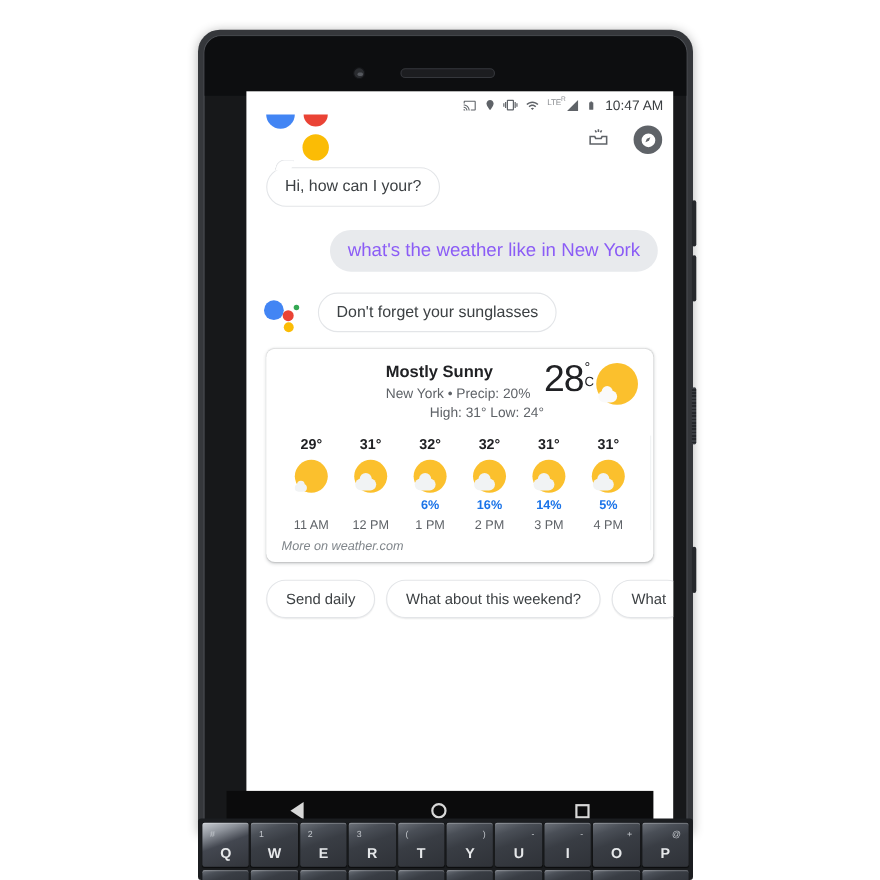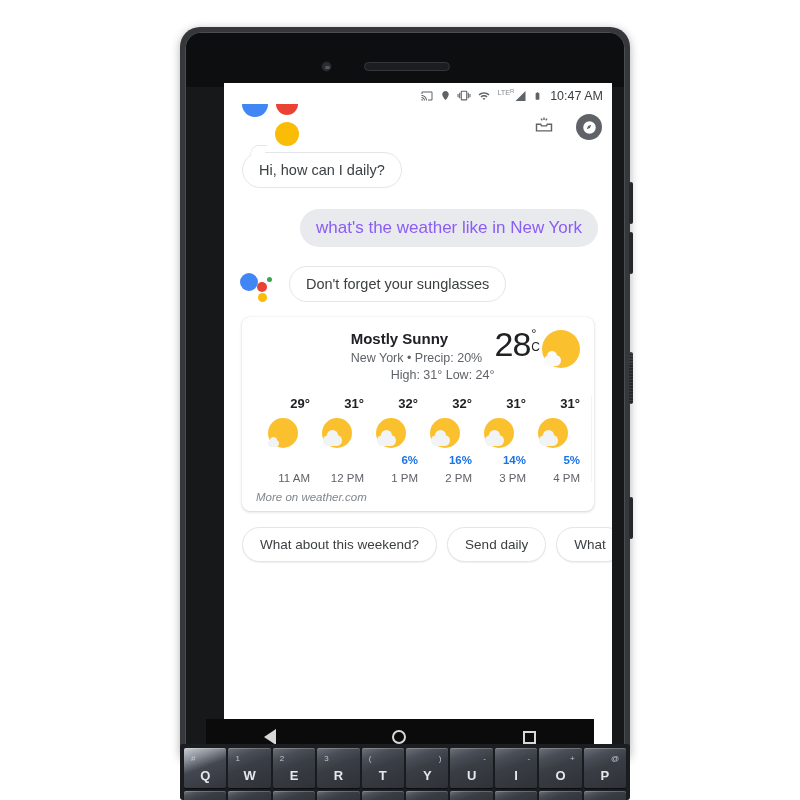--- a/index.html
+++ b/index.html
@@ -126,21 +126,21 @@
   .sun-cloud {
     position:absolute; left:2px; bottom:2px; width:17px; height:11px;
     background:#fafafa; border-radius:7px;
   }
   .sun-cloud::before{
     content:""; position:absolute; left:3px; top:-4px; width:10px; height:10px;
     border-radius:50%; background:#fafafa;
   }
 
   .hours { display:flex; margin-top:14px; position:relative; }
-  .hour { flex:1; text-align:right; }
+  .hour { flex:1; text-align:center; }
   .h-temp { font-size:13px; font-weight:bold; color:#202124; }
   .h-ico { margin:7px auto 0 auto; position:relative; width:30px; height:30px; }
   .hc { position:absolute; inset:0; border-radius:50%; background:#fbc02d; }
   .hcloud {
     position:absolute; left:1px; bottom:2px; width:19px; height:11px;
     background:#f1f3f4; border-radius:6px;
   }
   .hcloud::before{
     content:""; position:absolute; left:4px; top:-5px; width:11px; height:11px;
     border-radius:50%; background:#f1f3f4;
@@ -315,21 +315,21 @@
               </svg>
           </span>
         </div>
       </div>
 
       <div class="convo">
 
         <div>
           <div class="bubble-assistant">
             <span class="tail"></span>
-            <span>Hi, how can I daily?</span>
+            <span>Hi, how can I your?</span>
           </div>
         </div>
 
         <div class="row-user">
           <div class="bubble-user">
             <span>what's the weather like in New York</span>
           </div>
         </div>
 
         <div class="row-assistant2">
@@ -419,22 +419,22 @@
               <div class="h-prec">5%</div>
               <div class="h-time">4 PM</div>
             </div>
             <div class="edge-col"></div>
           </div>
 
           <div class="w-more">More on weather.com</div>
         </div>
 
         <div class="chips">
+          <div class="chip">Send daily</div>
           <div class="chip">What about this weekend?</div>
-          <div class="chip">Send daily</div>
           <div class="chip">What</div>
         </div>
       </div>
 
       <div class="bottombar">
         <span class="kbd-ico">
           <i></i>
             <i></i>
             <i></i>
             <i></i>

